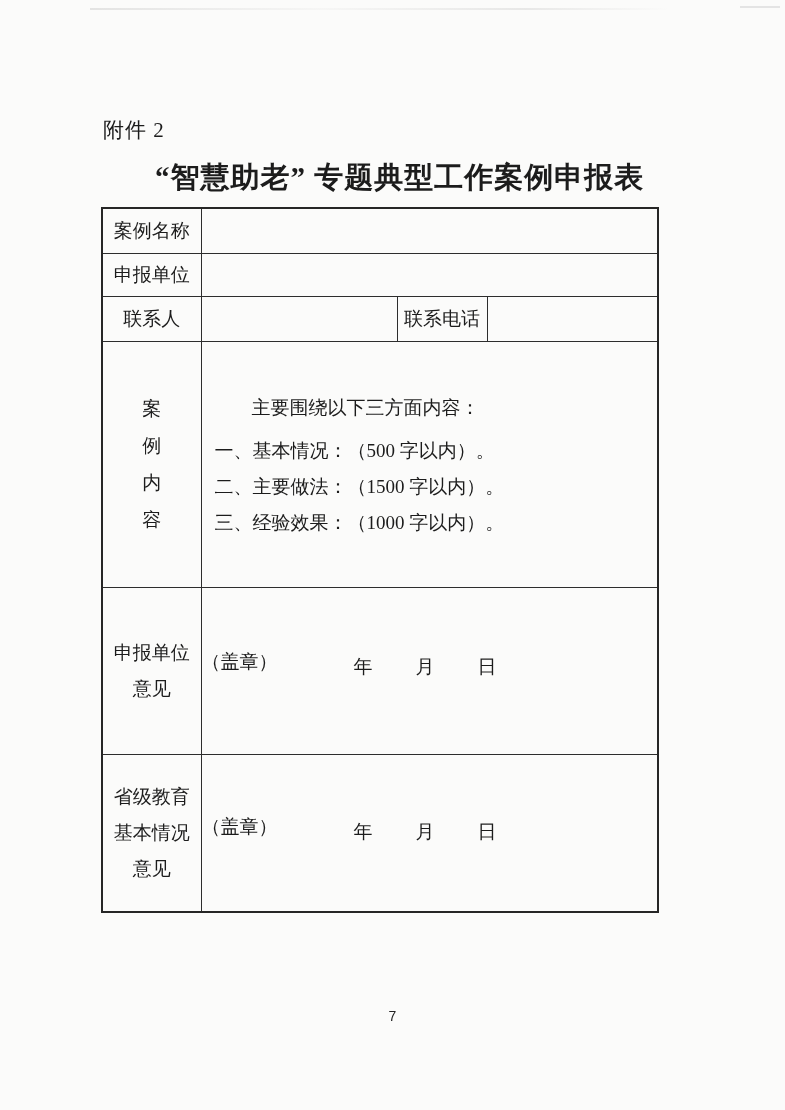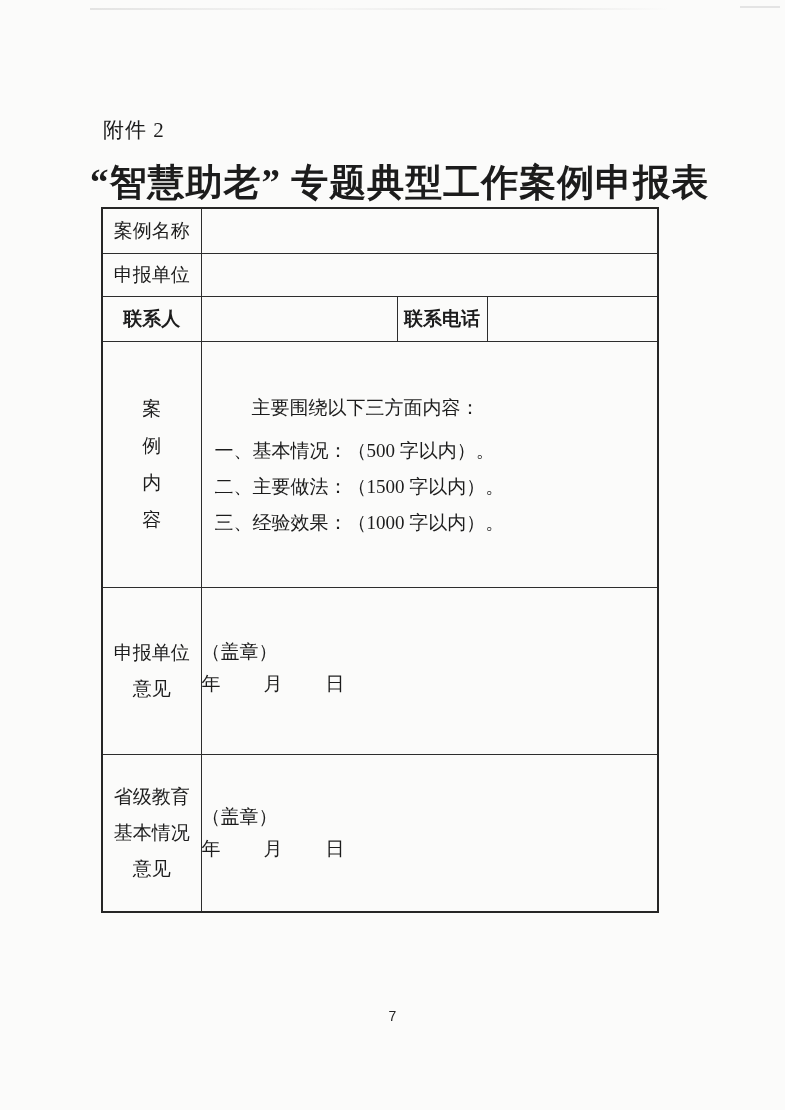--- a/index.html
+++ b/index.html
@@ -33,21 +33,21 @@
     top: 116px;
     font-size: 21px;
     letter-spacing: 1px;
   }
   .doc-title {
     position: absolute;
     left: 0;
     top: 158px;
     width: 100%;
     text-align: center;
-    font-size: 37px;
+    font-size: 29px;
     font-weight: bold;
     letter-spacing: 1px;
     text-indent: 14px;
     white-space: nowrap;
   }
   table.form {
     position: absolute;
     left: 101px;
     top: 207px;
     width: 556px;
@@ -63,21 +63,21 @@
   table.form { border: 2px solid #262626; }
   td.label-cell {
     text-align: center;
   }
   td.content-cell {
     vertical-align: top;
   }
   .r1 { height: 45px; }
   .r2 { height: 43px; }
   .r3 { height: 45px; }
-  .r4 { height: 45px; font-weight: bold; }
+  .r4 { height: 45px; }
   .r5 { height: 246px; }
   .r6 { height: 167px; }
   .r7 { height: 158px; border-radius: 6px; }
   .vlabel div {
     line-height: 37px;
     text-align: center;
   }
   .stacklabel div {
     line-height: 36px;
     text-align: center;
@@ -91,22 +91,22 @@
     margin-left: 37px;
   }
   .case-content-body .item {
     line-height: 36px;
   }
   td.seal-cell {
     vertical-align: bottom;
   }
   .seal-box {
     display: flex;
-    flex-direction: column;
-    align-items: flex-start;
+    flex-direction: row;
+    align-items: center;
     margin-top: 12px;
   }
   .seal-box .seal-line {
     line-height: 22px;
     margin-bottom: 11px;
     padding-right: 76px;
   }
   .seal-box .date-line {
     line-height: 20px;
     padding-right: 5px;

